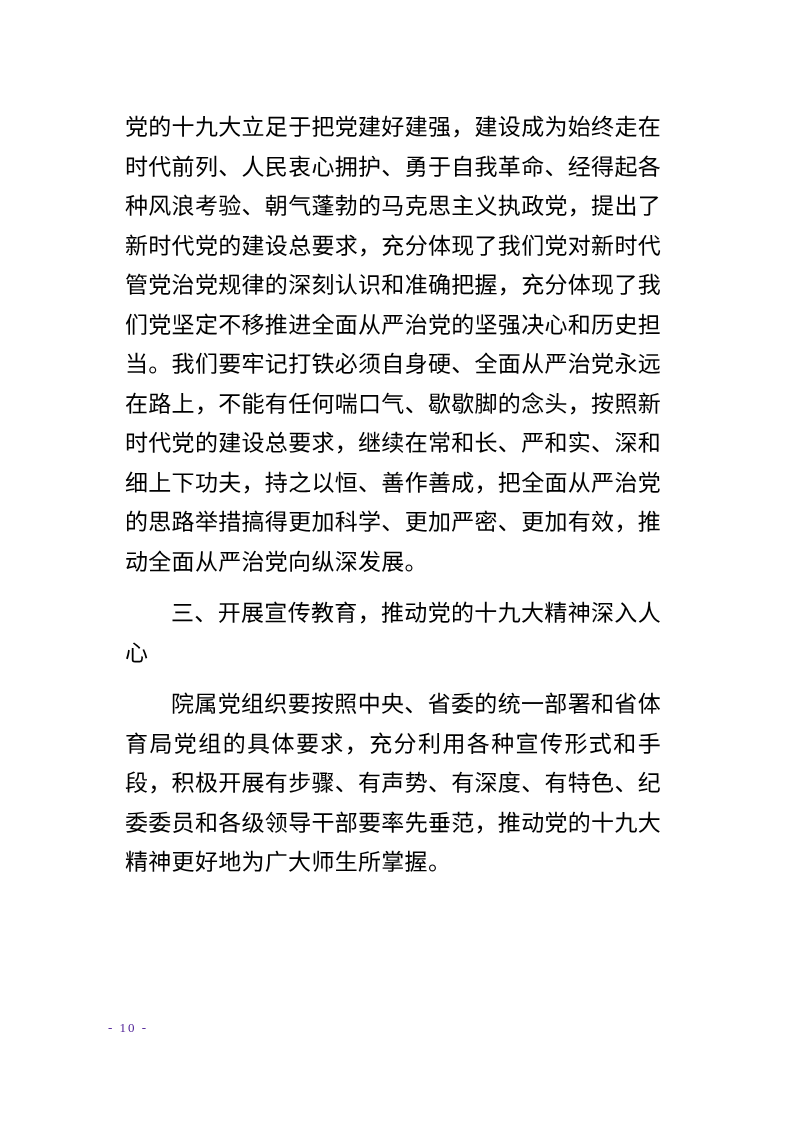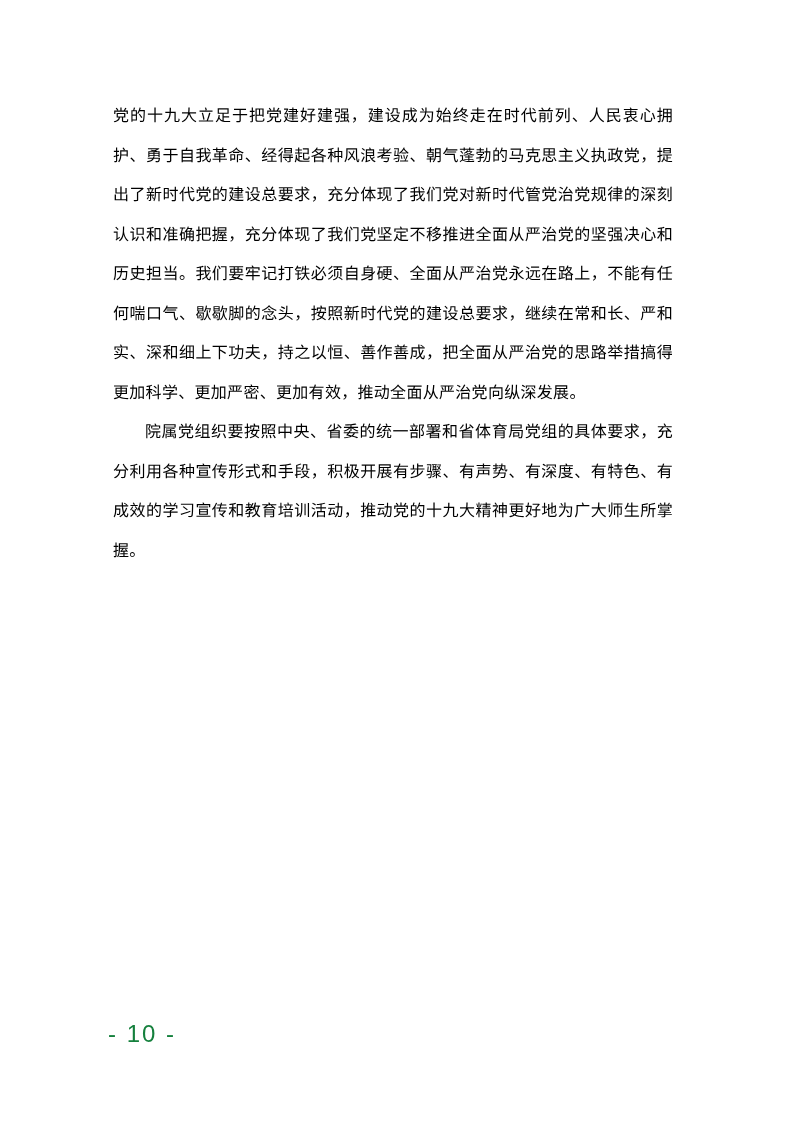--- a/index.html
+++ b/index.html
@@ -17,48 +17,49 @@
     font-family: "DejaVu Serif", "Liberation Serif", serif;
     color: #000000;
   }
   .text-block {
     position: absolute;
     left: 113px;
     top: 96px;
     width: 560px;
   }
   .para {
-    margin: 0;
-    font-size: 16px;
+    margin: 12px;
+    font-size: 23px;
     line-height: 39.5px;
     text-align: justify;
     text-justify: inter-character;
     text-align-last: left;
     letter-spacing: 0.3px;
     word-break: break-all;
     color: #000000;
   }
   .para.indent {
     text-indent: 2em;
   }
   .para b {
     font-weight: bold;
   }
   .footer {
     position: absolute;
     left: 108px;
     top: 1020px;
-    font-size: 24px;
+    font-size: 13px;
     letter-spacing: 2px;
-    font-family: Liberation Sans, sans-serif;
-    color: #15803d;
+    font-family: Liberation Serif, serif;
+    color: #4c1d95;
   }
 </style>
 </head>
 <body>
 
 <div class="page">
   <div class="text-block">
     <p class="para">党的十九大立足于把党建好建强，建设成为始终走在时代前列、人民衷心拥护、勇于自我革命、经得起各种风浪考验、朝气蓬勃的马克思主义执政党，提出了新时代党的建设总要求，充分体现了我们党对新时代管党治党规律的深刻认识和准确把握，充分体现了我们党坚定不移推进全面从严治党的坚强决心和历史担当。我们要牢记打铁必须自身硬、全面从严治党永远在路上，不能有任何喘口气、歇歇脚的念头，按照新时代党的建设总要求，继续在常和长、严和实、深和细上下功夫，持之以恒、善作善成，把全面从严治党的思路举措搞得更加科学、更加严密、更加有效，推动全面从严治党向纵深发展。</p>
-    <p class="para indent">院属党组织要按照中央、省委的统一部署和省体育局党组的具体要求，充分利用各种宣传形式和手段，积极开展有步骤、有声势、有深度、有特色、有成效的学习宣传和教育培训活动，推动党的十九大精神更好地为广大师生所掌握。</p>
+    <p class="para indent">三、开展宣传教育，推动党的十九大精神深入人心</p>
+    <p class="para indent">院属党组织要按照中央、省委的统一部署和省体育局党组的具体要求，充分利用各种宣传形式和手段，积极开展有步骤、有声势、有深度、有特色、纪委委员和各级领导干部要率先垂范，推动党的十九大精神更好地为广大师生所掌握。</p>
   </div>
   <div class="footer">- 10 -</div>
 </div>
 
 </body></html>

